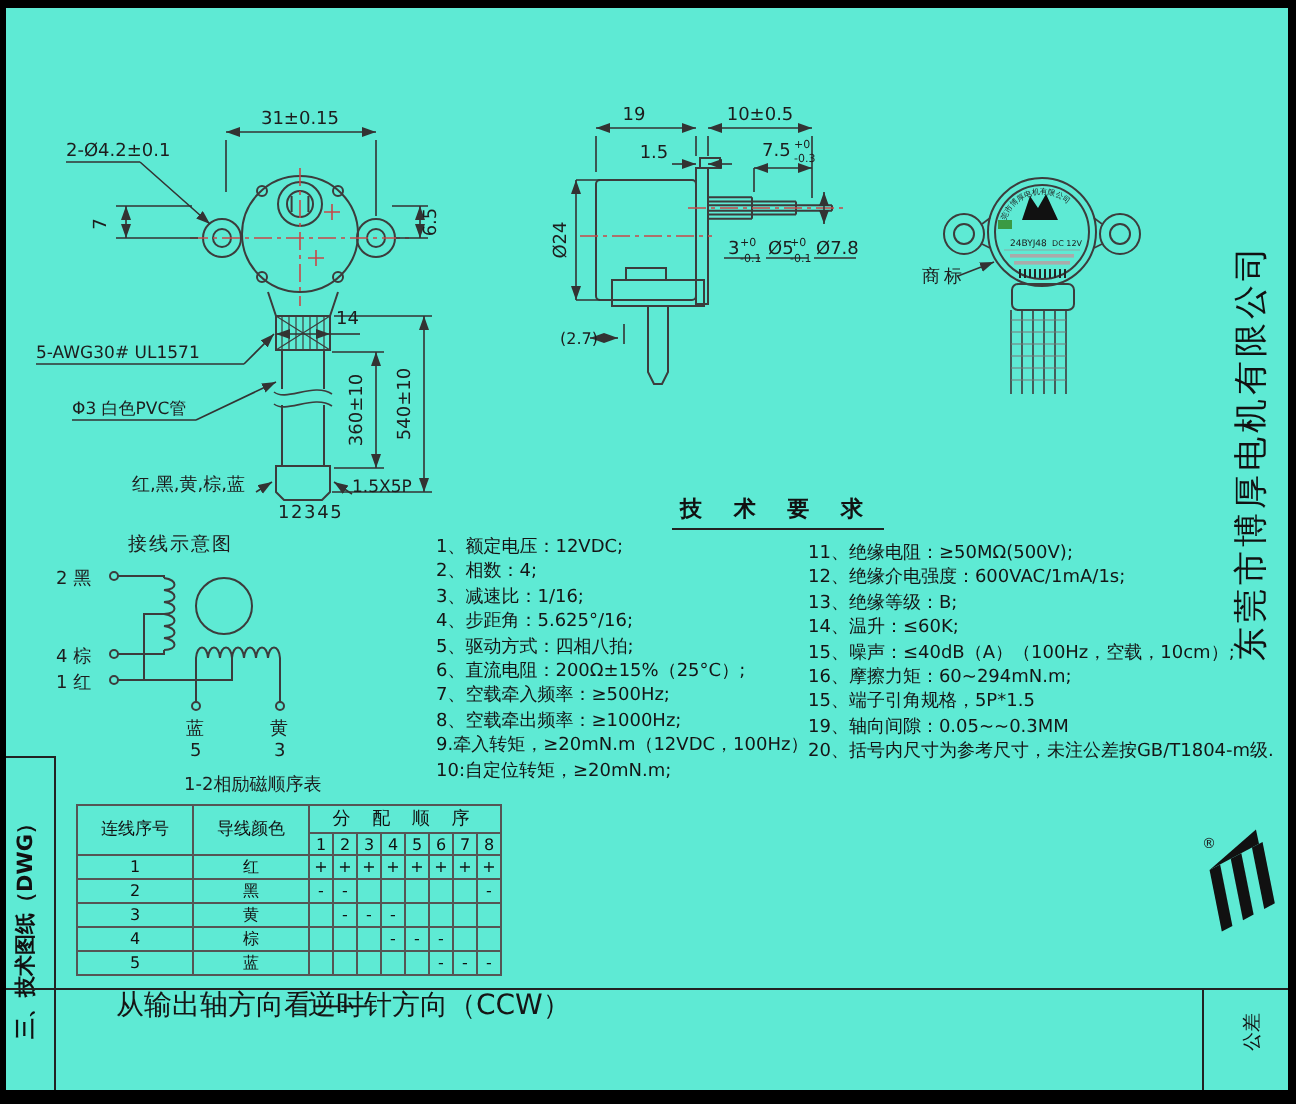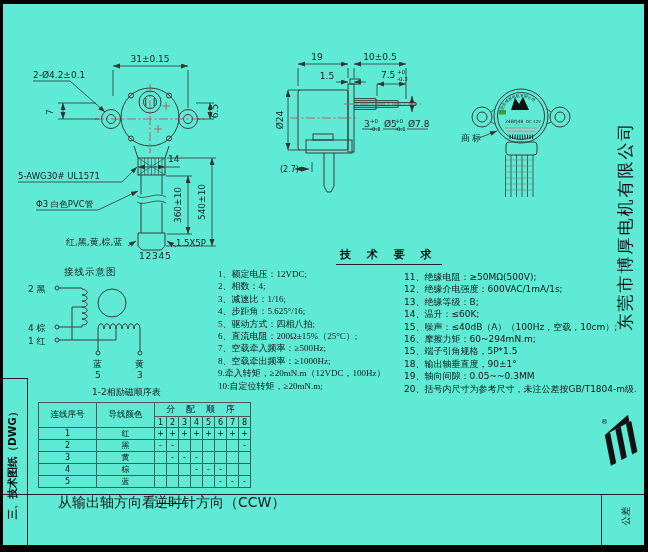--- a/index.html
+++ b/index.html
@@ -5,21 +5,21 @@
   html,body{margin:0;padding:0;background:#888;}
   .sheet{position:relative;width:648px;height:552px;background:#5eead4;
          font-family:"DejaVu Sans",sans-serif;overflow:hidden;}
   .bar{position:absolute;background:#000;}
   .ln{position:absolute;background:#222;}
   svg{position:absolute;left:0;top:0;}
   svg text{fill:#1d1d1d;}
   .tech-title{position:absolute;left:336px;top:247px;font-size:11px;font-weight:bold;
     letter-spacing:6px;color:#111;border-bottom:1.5px solid #222;padding:0 4px 2px 4px;white-space:nowrap;}
   .tech-col{position:absolute;font-size:9px;line-height:12.4px;color:#151515;white-space:nowrap;}
-  .tech-left{left:218px;top:268px;font-family:Liberation Serif, serif;}
+  .tech-left{left:218px;top:268px;}
   .tech-right{left:404px;top:271px;}
   .seqtbl{position:absolute;left:38px;top:402px;border-collapse:collapse;table-layout:fixed;}
   .seqtbl th,.seqtbl td{border:1px solid #555;font-size:8px;font-weight:normal;
     text-align:center;padding:0;color:#111;overflow:hidden;}
   .seqtbl .hdr{font-size:8.5px;font-family:Liberation Serif, serif;}
   .seqtbl .seqhdr{letter-spacing:4px;font-size:9px;}
   .tbl-foot{position:absolute;font-size:14px;color:#151515;white-space:nowrap;margin-top:12px;}
   .vert{position:absolute;transform:rotate(-90deg);transform-origin:center;
     text-align:center;white-space:nowrap;color:#111;}
   .company{left:497px;top:215px;width:256px;height:22px;font-size:17px;letter-spacing:2px;
@@ -231,21 +231,20 @@
     <div>10:自定位转矩，≥20mN.m;</div>
   </div>
   <div class="tech-col tech-right">
     <div>11、绝缘电阻：≥50MΩ(500V);</div>
     <div>12、绝缘介电强度：600VAC/1mA/1s;</div>
     <div>13、绝缘等级：B;</div>
     <div>14、温升：≤60K;</div>
     <div>15、噪声：≤40dB（A）（100Hz，空载，10cm）;</div>
     <div>16、摩擦力矩：60~294mN.m;</div>
     <div>15、端子引角规格，5P*1.5</div>
-    <div>18、输出轴垂直度，90±1°</div>
     <div>19、轴向间隙：0.05~~0.3MM</div>
     <div>20、括号内尺寸为参考尺寸，未注公差按GB/T1804-m级.</div>
   </div>
 
   <table class="seqtbl">
     <colgroup>
       <col style="width:58px">
         <col style="width:58px">
       <col style="width:12px">
         <col style="width:12px">

